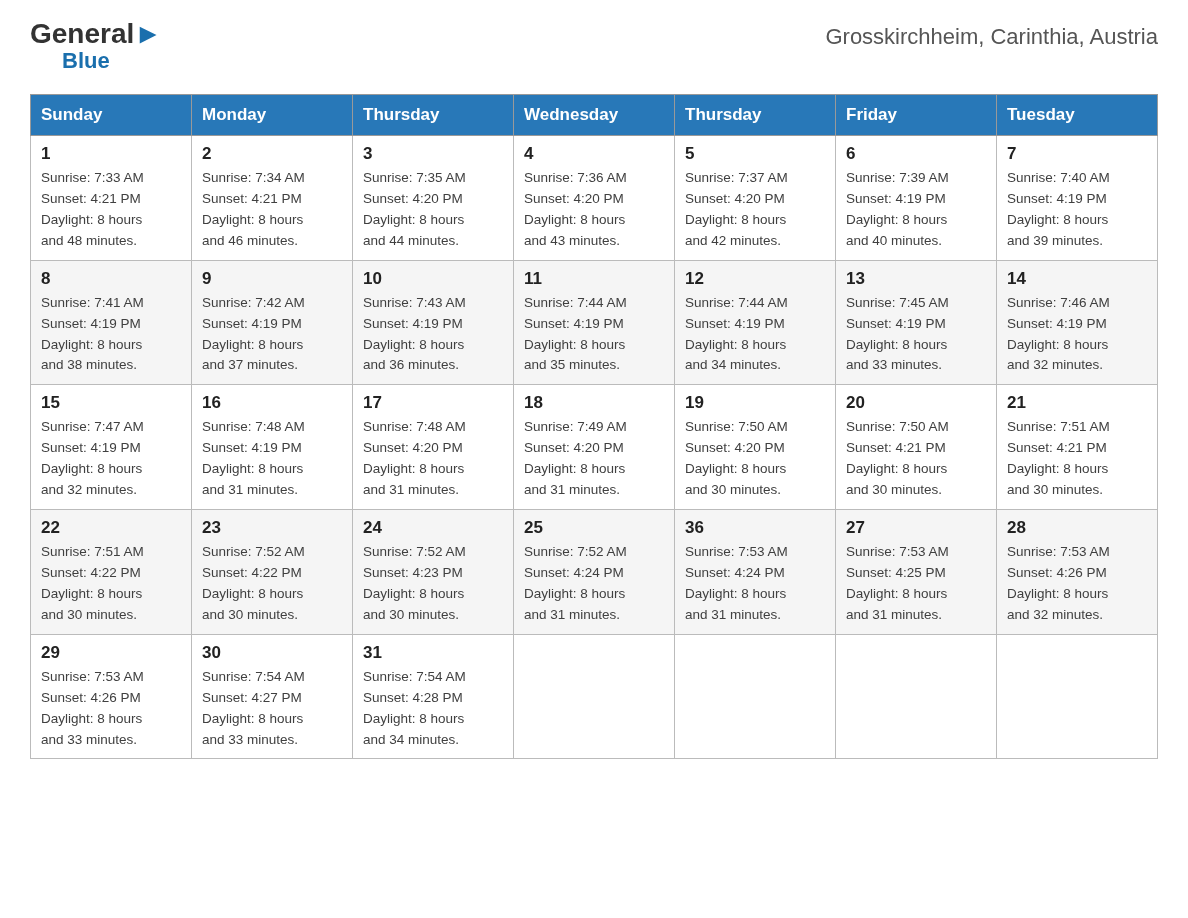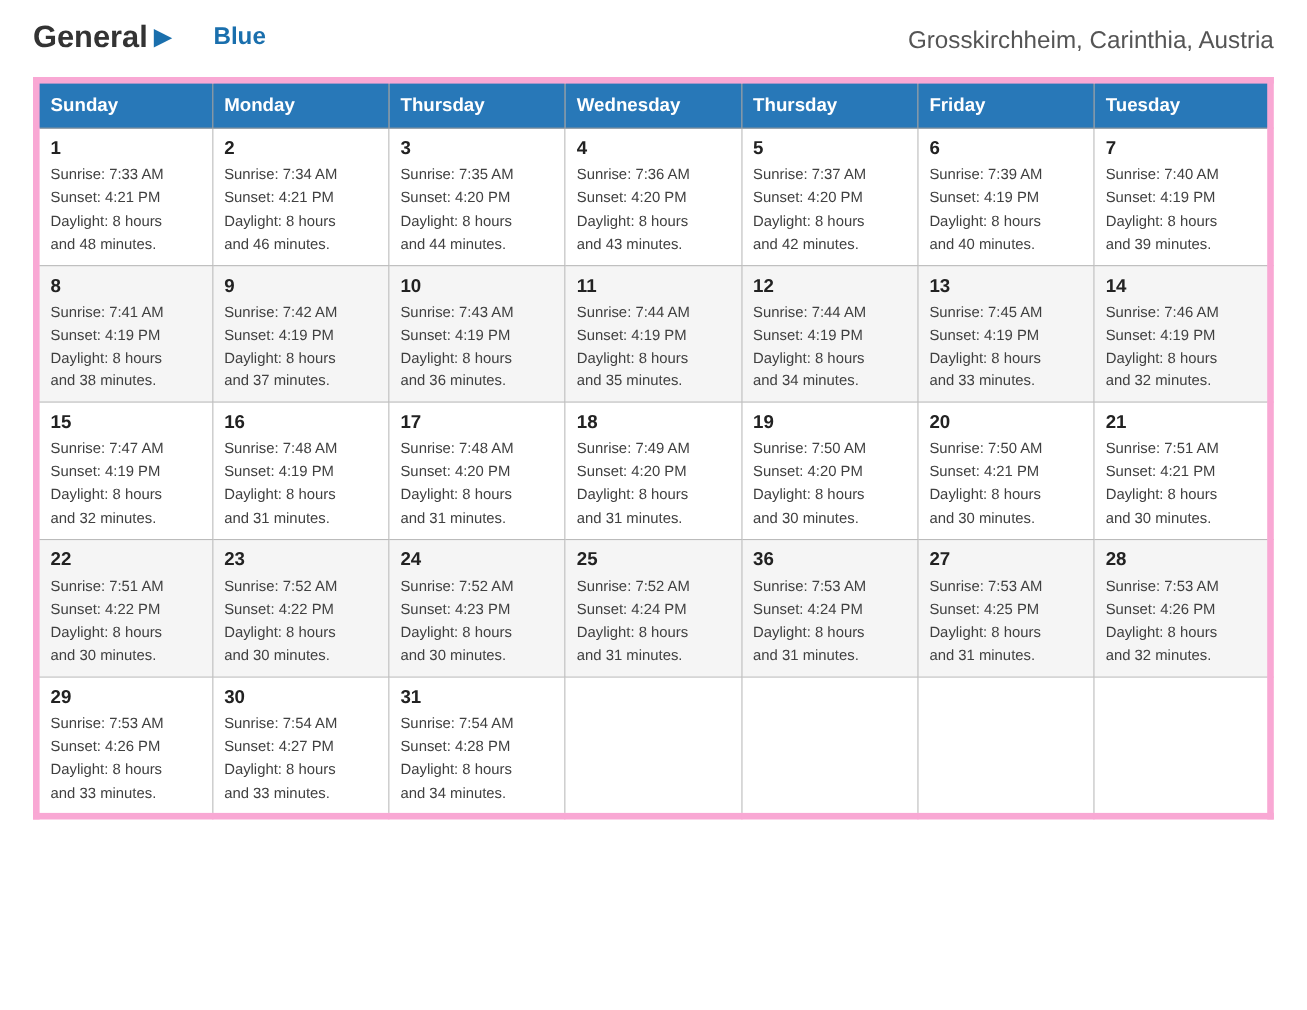--- a/index.html
+++ b/index.html
@@ -11,21 +11,21 @@
       padding: 20px 30px;
     }
     .header {
       display: flex;
       justify-content: space-between;
       align-items: flex-start;
       margin-bottom: 20px;
     }
     .logo {
       display: flex;
-      flex-direction: row;
+      flex-direction: column;
       align-items: flex-start;
     }
     .logo-general {
       font-size: 28px;
       font-weight: bold;
       color: #333;
       line-height: 1;
     }
     .logo-general span {
       color: #1a6fad;
@@ -47,21 +47,21 @@
       line-height: 1.1;
     }
     .subtitle {
       font-size: 22px;
       color: #555;
       margin-top: 4px;
     }
     .calendar {
       width: 100%;
       border-collapse: collapse;
-      border: 6px solid #f9a8d4;
+      border: 1px solid #f9a8d4;
     }
     .calendar th {
       background-color: #2878b8;
       color: #fff;
       font-size: 17px;
       font-weight: bold;
       padding: 10px 10px;
       text-align: left;
       border: 1px solid #999;
     }

